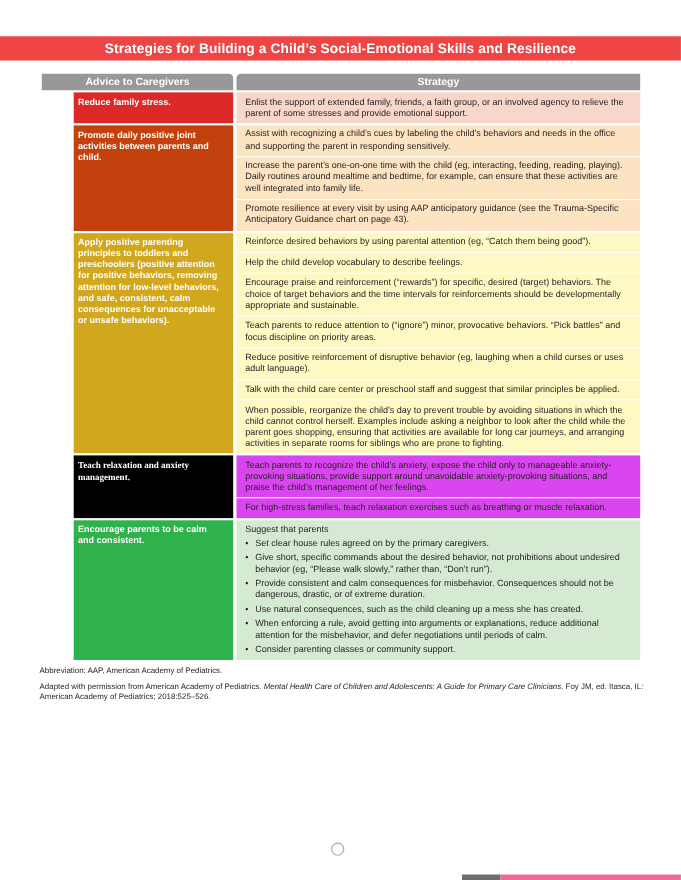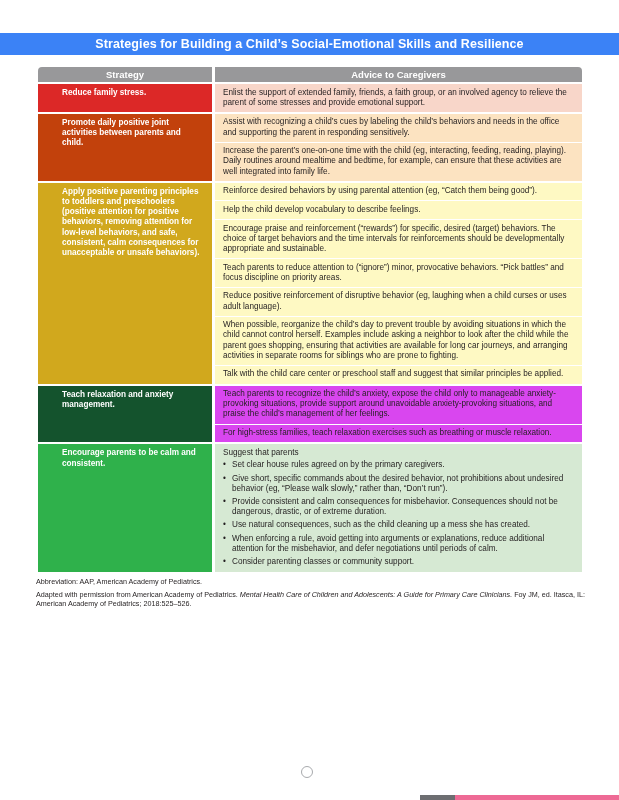--- a/index.html
+++ b/index.html
@@ -36,25 +36,26 @@
     height: 15px; line-height: 15px;
     text-align: center;
     color: #ffffff;
     font-weight: bold;
     font-size: 9.5px;
   }
   .th.left { border-radius: 4px 0 0 0; }
   .th.right { border-radius: 0 4px 0 0; }
 
   .strategy-cell {
-    padding: 4px 8px 4px 24px;
+    padding: 4px 8px 4px 4px;
     color: #ffffff;
     font-weight: bold;
     font-size: 8.2px;
     line-height: 1.25;
+    margin-left: 29px;
   }
   .advice-cell {
     font-weight: normal;
     font-size: 8.2px;
     line-height: 1.24;
     color: #231f20;
   }
   .para { padding: 3.5px 8px 4px 8px; }
   .para + .para { border-top: 1.5px solid #ffffff; }
 
@@ -110,67 +111,68 @@
     font-size: 8.2px;
     text-align: center;
     padding-top: 6px;
   }
 </style>
 </head>
 <body>
 
 <div class="page">
 
-  <div class="title-bar" style="background-color: #3b82f6;">
+  <div class="title-bar" style="background-color: #ef4444;">
     <span>Strategies for Building a Child’s Social-Emotional Skills and Resilience</span>
   </div>
 
   <div class="strat-table">
 
     <div class="thead">
+      <div class="th right" style="background-color: rgb(152, 152, 154);">Advice to Caregivers</div>
       <div class="th left" style="background-color: rgb(152, 152, 154);">Strategy</div>
-      <div class="th right" style="background-color: rgb(152, 152, 154);">Advice to Caregivers</div>
     </div>
 
     <div class="trow">
       <div class="strategy-cell" style="background-color: rgb(220, 40, 39);">
         <span>Reduce family stress.</span>
       </div>
       <div class="advice-cell" style="background-color: rgb(248, 214, 201);">
         <div class="para">Enlist the support of extended family, friends, a faith group, or an involved agency to relieve the parent of some stresses and provide emotional support.</div>
       </div>
     </div>
 
     <div class="trow">
       <div class="strategy-cell" style="background-color: #c2410c;">
         <span>Promote daily positive joint activities between parents and child.</span>
       </div>
       <div class="advice-cell" style="background-color: rgb(252, 227, 193);">
         <div class="para">Assist with recognizing a child’s cues by labeling the child’s behaviors and needs in the office and supporting the parent in responding sensitively.</div>
         <div class="para">Increase the parent’s one-on-one time with the child (eg, interacting, feeding, reading, playing). Daily routines around mealtime and bedtime, for example, can ensure that these activities are well integrated into family life.</div>
+        <div class="para">Promote resilience at every visit by using AAP anticipatory guidance (see the Trauma-Specific Anticipatory Guidance chart on page 43).</div>
       </div>
     </div>
 
     <div class="trow">
       <div class="strategy-cell" style="background-color: rgb(209, 168, 29);">
         <span>Apply positive parenting principles to toddlers and preschoolers (positive attention for positive behaviors, removing attention for low-level behaviors, and safe, consistent, calm consequences for unacceptable or unsafe behaviors).</span>
       </div>
       <div class="advice-cell" style="background-color: #fef9c3;">
         <div class="para">Reinforce desired behaviors by using parental attention (eg, “Catch them being good”).</div>
         <div class="para">Help the child develop vocabulary to describe feelings.</div>
         <div class="para">Encourage praise and reinforcement (“rewards”) for specific, desired (target) behaviors. The choice of target behaviors and the time intervals for reinforcements should be developmentally appropriate and sustainable.</div>
         <div class="para">Teach parents to reduce attention to (“ignore”) minor, provocative behaviors. “Pick battles” and focus discipline on priority areas.</div>
         <div class="para">Reduce positive reinforcement of disruptive behavior (eg, laughing when a child curses or uses adult language).</div>
+        <div class="para">Talk with the child care center or preschool staff and suggest that similar principles be applied.</div>
         <div class="para">When possible, reorganize the child’s day to prevent trouble by avoiding situations in which the child cannot control herself. Examples include asking a neighbor to look after the child while the parent goes shopping, ensuring that activities are available for long car journeys, and arranging activities in separate rooms for siblings who are prone to fighting.</div>
-        <div class="para">Talk with the child care center or preschool staff and suggest that similar principles be applied.</div>
-      </div>
-    </div>
-
-    <div class="trow">
-      <div class="strategy-cell" style="background-color: #14532d;">
+      </div>
+    </div>
+
+    <div class="trow">
+      <div class="strategy-cell" style="background-color: #000000; font-family: Liberation Serif, serif;">
         <span>Teach relaxation and anxiety management.</span>
       </div>
       <div class="advice-cell" style="background-color: #d946ef;">
         <div class="para">Teach parents to recognize the child’s anxiety, expose the child only to manageable anxiety-provoking situations, provide support around unavoidable anxiety-provoking situations, and praise the child’s management of her feelings.</div>
         <div class="para">For high-stress families, teach relaxation exercises such as breathing or muscle relaxation.</div>
       </div>
     </div>
 
     <div class="trow">
       <div class="strategy-cell" style="background-color: rgb(47, 177, 75);">

